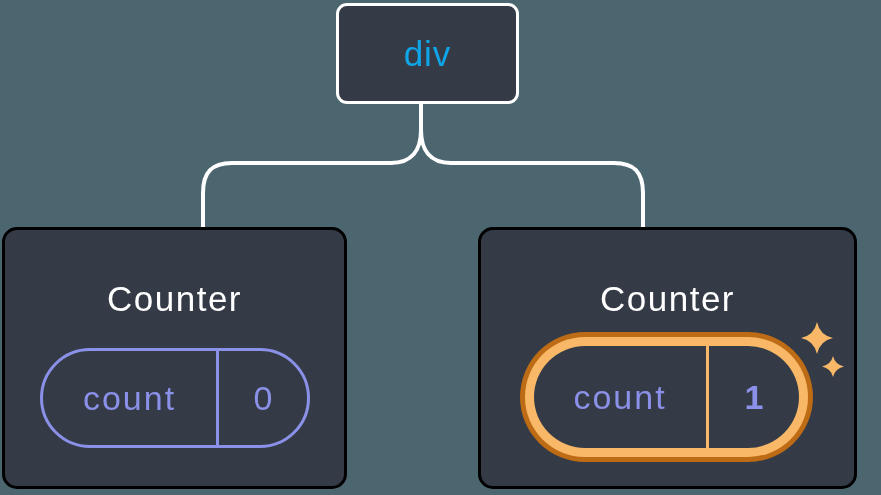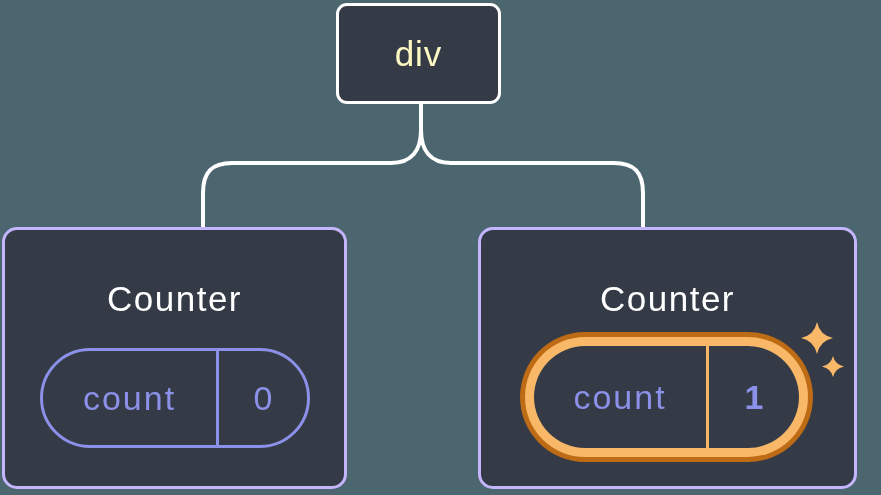--- a/index.html
+++ b/index.html
@@ -22,39 +22,39 @@
   }
   .connectors path {
     fill: none;
     stroke: #FFFFFF;
     stroke-width: 4;
     stroke-linecap: round;
   }
   .node-root {
     position: absolute;
     left: 336px; top: 3px;
-    width: 165px; height: 101px;
+    width: 183px; height: 101px;
     box-sizing: border-box;
     background: #343B46;
     border: 3px solid #FFFFFF;
     border-radius: 11px;
     display: flex;
     align-items: center;
     justify-content: center;
-    color: #fef9c3;
+    color: #0ea5e9;
     font-size: 35px;
     letter-spacing: 1px;
   }
   .card {
     position: absolute;
     top: 227px;
     height: 262px;
     box-sizing: border-box;
     background: #343B46;
-    border: 3px solid #c4b5fd;
+    border: 3px solid #000000;
     border-radius: 15px;
   }
   .card-left  { left: 2px;   width: 345px; }
   .card-right { left: 478px; width: 379px; }
   .card-title {
     margin-top: 49px;
     text-align: center;
     color: #FFFFFF;
     font-size: 35px;
     letter-spacing: 1.5px;

